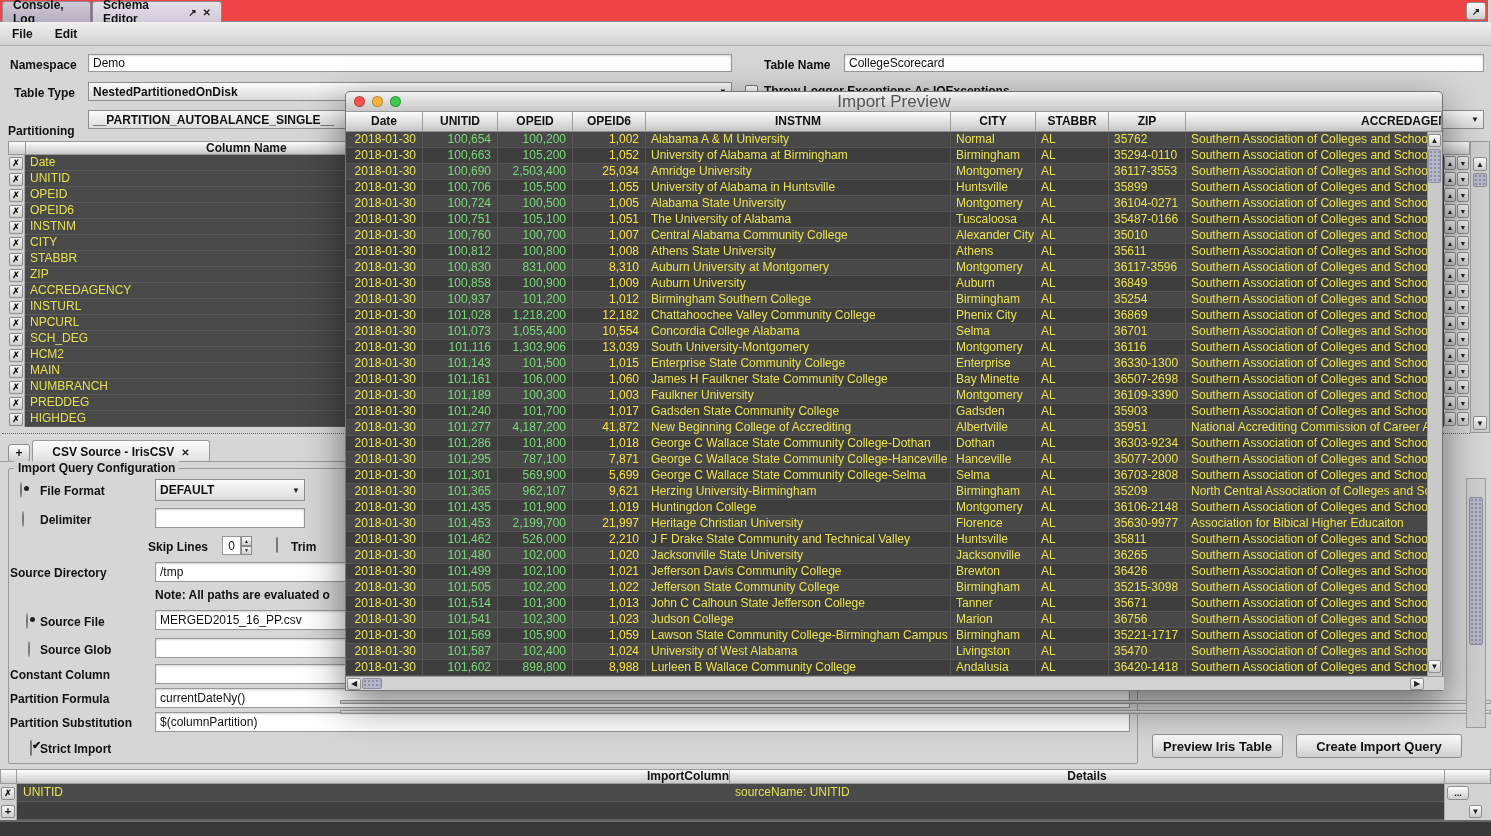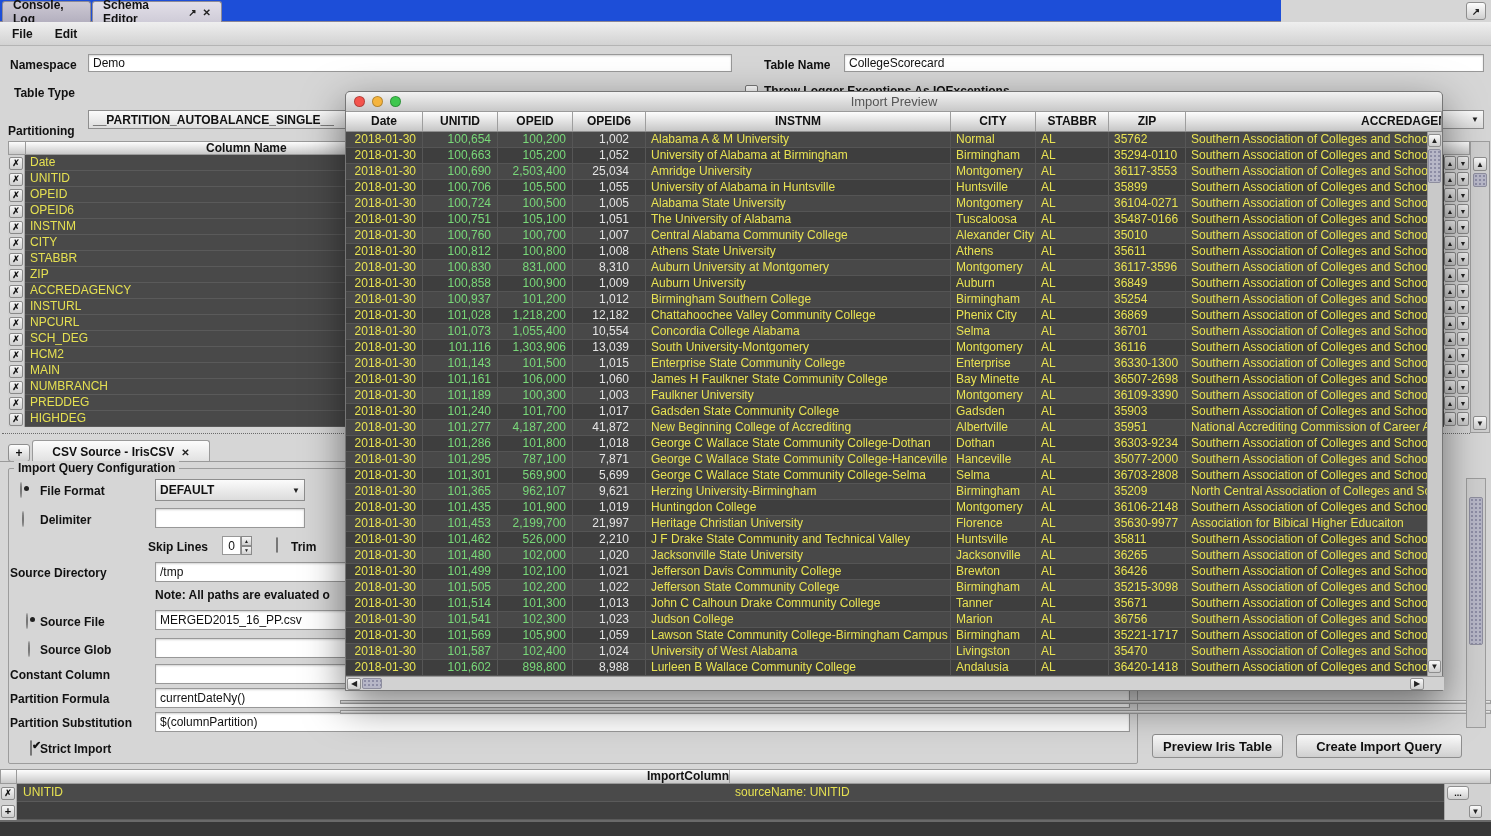--- a/index.html
+++ b/index.html
@@ -6,21 +6,21 @@
   html,body{width:1491px;height:836px;overflow:hidden}
   body{position:relative;background:#d6d6d6;font-family:"Liberation Sans",sans-serif;font-size:12px;color:#111}
   .abs{position:absolute}
   .bold{font-weight:bold}
   .btn3d{background:linear-gradient(#fdfdfd,#cfcfcf);border:1px solid #8e8e8e;border-radius:3px;display:flex;align-items:center;justify-content:center}
   .field{background:#fff;border:1px solid #989898;box-shadow:inset 0 1px 2px rgba(0,0,0,.18);padding:0 4px;display:flex;align-items:center;white-space:nowrap;overflow:hidden}
   .combo{background:linear-gradient(#fbfbfb,#dcdcdc);border:1px solid #8e8e8e;padding:0 4px;display:flex;align-items:center;white-space:nowrap;overflow:hidden}
   .dd{margin-left:auto;font-size:8px;color:#222;flex:0 0 auto}
   .dd::before{content:"▼"}
   
-  .tabbar{left:0;top:0;width:1281px;height:22px;background:#1d4ed8;border-bottom:1px solid #8b8694}
+  .tabbar{left:0;top:0;width:1488px;height:22px;background:#ef4444;border-bottom:1px solid #8b8694}
   .tab{position:absolute;top:1px;height:21px;border:1px solid #8d8a96;border-bottom:none;border-radius:3px 3px 0 0;display:flex;align-items:center;padding:0 10px;font-weight:bold}
   .tab-inactive{left:2px;width:89px;background:linear-gradient(#cdc9d4,#b4b0bf)}
   .tab-active{left:92px;width:130px;background:linear-gradient(#e2dfe8,#cfccd8)}
   .float-icon::before{content:"↗";font-size:10px;font-weight:bold;color:#222}
   .close-icon::before{content:"✕";font-size:10px;font-weight:bold;color:#222}
   .tab-active .float-icon,.tab-active .close-icon{margin-left:6px}
   .float-btn{left:1466px;top:2px;width:20px;height:18px}
   
   .menubar{left:0;top:22px;width:1491px;height:24px;background:linear-gradient(#efefef,#d2d2d2);border-bottom:1px solid #b4b4b4;display:flex;align-items:center;gap:22px;padding-left:12px}
   .menu-item{font-weight:bold}
@@ -71,37 +71,37 @@
   .irow{display:flex;height:18px}
   .icell{background:#4a4a4a;border-bottom:1px solid #5a5a5a;color:#e5e052;line-height:17px;padding-left:6px;white-space:nowrap;overflow:hidden}
   .irow2 .icell{background:#404040;color:#404040}
   .iright{width:46px;background:#d2d2d2;border-left:1px solid #a9a9a9;position:relative}
   .darkstrip{background:#383838;border-top:2px solid #6a6a6a}
   
   .dialog{left:345px;top:91px;width:1098px;height:600px;background:#3c3c3c;border:1px solid #767676;border-radius:5px 5px 0 0;box-shadow:0 14px 40px rgba(0,0,0,.5)}
   .titlebar{height:20px;background:linear-gradient(#f2f2f2,#c8c8c8);border-radius:4px 4px 0 0;border-bottom:1px solid #9a9a9a;display:flex;align-items:center;position:relative}
   .lights{display:flex;gap:7px;padding-left:8px}
   .light{width:11px;height:11px;border-radius:50%;border:1px solid rgba(0,0,0,.25)}
-  .dlg-title{position:absolute;left:0;right:0;text-align:center;color:#555;font-size:13px}
+  .dlg-title{position:absolute;left:0;right:0;text-align:center;color:#555;font-size:17px}
   .phead{display:flex;height:20px;background:linear-gradient(#fdfdfd,#c6c6c6);border-bottom:1px solid #8e8e8e;font-weight:bold}
   .phead span{display:block;line-height:19px;text-align:center;border-right:1px solid #9e9e9e;white-space:nowrap;overflow:hidden;flex:0 0 auto}
   .phead span:nth-of-type(1){width:77px}.phead span:nth-of-type(2){width:75px}
   .phead span:nth-of-type(3){width:75px}.phead span:nth-of-type(4){width:73px}
   .phead span:nth-of-type(5){width:305px}.phead span:nth-of-type(6){width:85px}
   .phead span:nth-of-type(7){width:73px}.phead span:nth-of-type(8){width:77px}
   .phead span:nth-of-type(9){flex:1 1 auto;text-align:left;padding-left:175px}
   .prows{position:absolute;left:0;top:40px;width:1081px;height:544px;overflow:hidden}
   .prow{display:flex;height:16px;border-bottom:1px solid #555}
   .prow:nth-of-type(odd){background:#484848}
   .prow:nth-of-type(even){background:#3e3e3e}
   .prow span{display:block;line-height:15px;border-right:1px solid #565656;white-space:nowrap;overflow:hidden;flex:0 0 auto;color:#e8e253}
   .prow span:nth-of-type(1){width:77px;text-align:right;padding-right:6px}
   .prow span:nth-of-type(2){width:75px;text-align:right;padding-right:6px;color:#79d979}
   .prow span:nth-of-type(3){width:75px;text-align:right;padding-right:6px;color:#79d979}
-  .prow span:nth-of-type(4){width:73px;text-align:right;padding-right:16px;color:#e5e5e5}
+  .prow span:nth-of-type(4){width:73px;text-align:right;padding-right:6px;color:#fde047}
   .prow span:nth-of-type(5){width:305px;padding-left:5px}
   .prow span:nth-of-type(6){width:85px;padding-left:5px}
   .prow span:nth-of-type(7){width:73px;padding-left:5px}
   .prow span:nth-of-type(8){width:77px;padding-left:5px}
   .prow span:nth-of-type(9){flex:1 1 auto;padding-left:5px;border-right:none}
   .dvscroll{position:absolute;right:0;top:40px;width:15px;height:544px;background:#c9c9c9;border-left:1px solid #999}
   .dhscroll{position:absolute;left:0;bottom:0;width:1098px;height:14px;background:#d2d2d2;border-top:1px solid #999;display:flex;align-items:center}
 </style>
 </head>
 <body>
@@ -134,20 +134,24 @@
   <div class="abs field" style="left:88px;top:54px;width:644px;height:18px">
       <span>Demo</span>
     </div>
   <span class="abs flabel" style="left:764px;top:58px">Table Name</span>
   <div class="abs field" style="left:844px;top:54px;width:640px;height:18px">
       <span>CollegeScorecard</span>
     </div>
 
   
   <span class="abs flabel" style="left:14px;top:86px">Table Type</span>
+  <div class="abs combo" style="left:88px;top:82px;width:644px;height:19px">
+    <span class="bold">NestedPartitionedOnDisk</span>
+    <span class="dd"></span>
+  </div>
   <div class="abs" style="left:745px;top:84px;display:flex;align-items:center;gap:6px">
     <span class="checkbox"></span>
     <span class="flabel">Throw Logger Exceptions As IOExceptions</span>
   </div>
 
   
   <span class="abs flabel" style="left:8px;top:124px">Partitioning</span>
   <div class="abs combo" style="left:88px;top:110px;width:1396px;height:19px">
     <span class="bold">__PARTITION_AUTOBALANCE_SINGLE__</span>
     <span class="dd"></span>
@@ -460,20 +464,21 @@
       <span>Preview Iris Table</span>
     </div>
   <div class="abs btn3d actbtn" style="left:1296px;top:734px;width:166px">
       <span>Create Import Query</span>
     </div>
 
   
   <div class="abs ihead" style="left:0;top:769px;width:1491px">
     <span class="c0"></span>
     <span class="c1">ImportColumn</span>
+    <span class="c2">Details</span>
     <span class="c3"></span>
   </div>
   <div class="abs irow" style="left:0;top:784px;width:1491px">
     <span class="xcell" style="width:17px">
         <span class="xbtn"></span>
       </span>
     <span class="icell" style="width:712px">UNITID</span>
     <span class="icell" style="width:715px">sourceName: UNITID</span>
     <span class="iright">
       <span class="abs btn3d" style="left:2px;top:2px;width:22px;height:14px;font-size:9px;font-weight:bold">
@@ -863,21 +868,21 @@
           <span>AL</span>
           <span>35215-3098</span>
           <span>Southern Association of Colleges and Schools</span>
         </div>
 
         <div class="prow">
           <span>2018-01-30</span>
           <span>101,514</span>
           <span>101,300</span>
           <span>1,013</span>
-          <span>John C Calhoun Drake Community College</span>
+          <span>John C Calhoun State Jefferson College</span>
           <span>Tanner</span>
           <span>AL</span>
           <span>35671</span>
           <span>Southern Association of Colleges and Schools</span>
         </div>
 
         <div class="prow">
           <span>2018-01-30</span>
           <span>101,541</span>
           <span>102,300</span>

